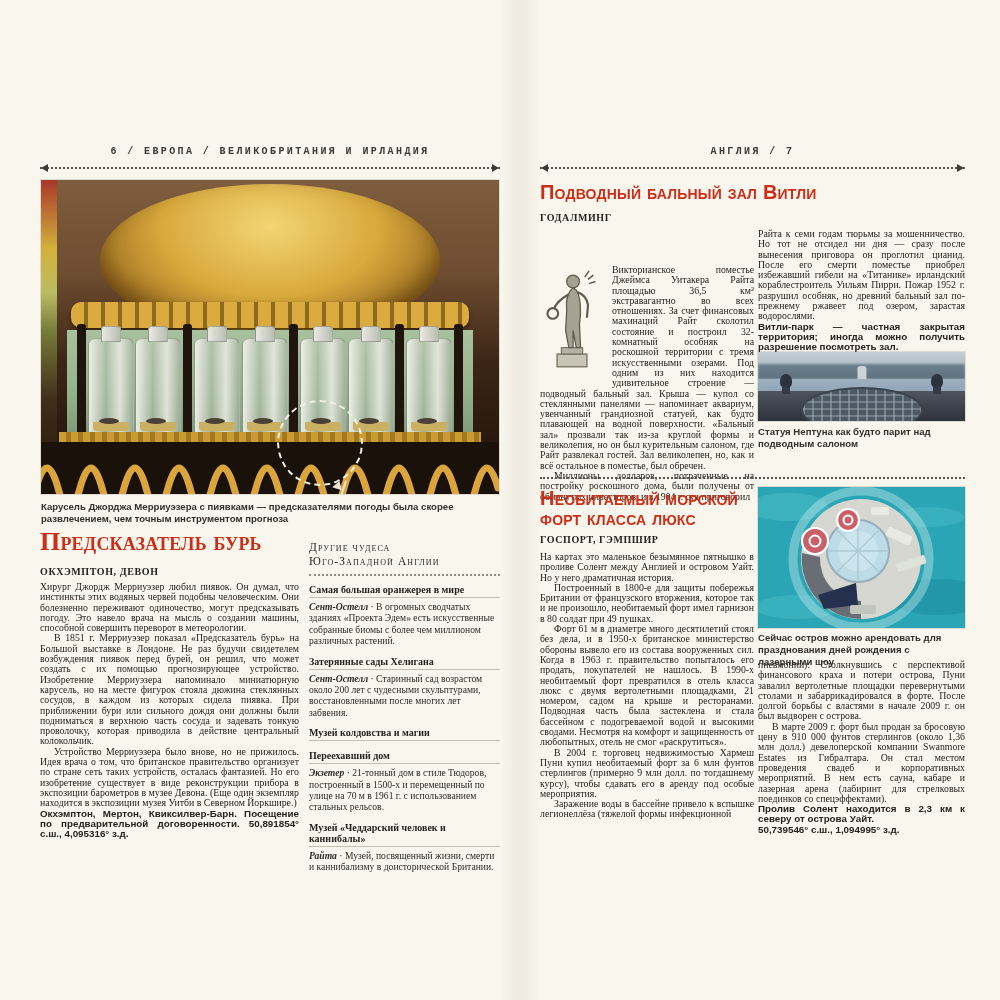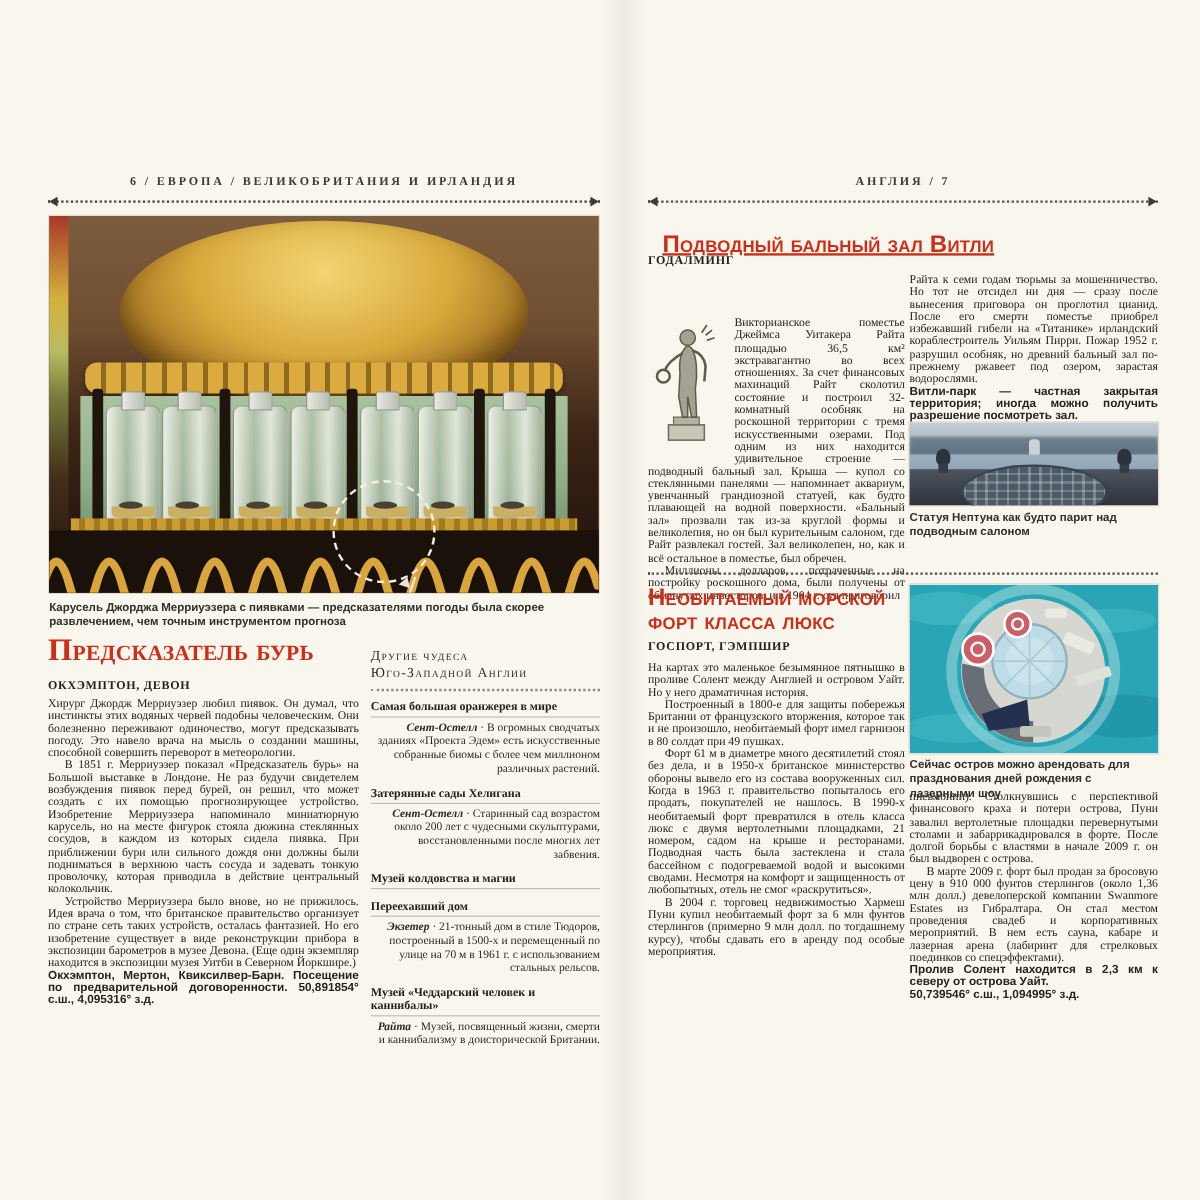--- a/index.html
+++ b/index.html
@@ -4,21 +4,21 @@
 <style>
   html,body{margin:0;padding:0;}
   body{
     width:1000px;height:1000px;position:relative;overflow:hidden;
     background:#f9f6ee;color:#26231d;
     font-family:"Liberation Serif", serif;
   }
   .abs{position:absolute;}
   
   .page-hdr{
-    font-family:Liberation Serif, serif;font-weight:bold;font-size:10px;
+    font-family:Liberation Mono, monospace;font-weight:bold;font-size:10px;
     letter-spacing:2.4px;color:#3d3b36;text-align:center;white-space:nowrap;
   }
   .dotline{border-top:2px dotted #55534c;height:0;}
   .dotline.arrows::before,.dotline.arrows::after{
     content:"";position:absolute;top:-5px;width:0;height:0;
     border:4px solid transparent;
   }
   .dotline.arrows::before{left:-3px;border-right:7px solid #3d3b36;}
   .dotline.arrows::after{right:-3px;border-left:7px solid #3d3b36;}
   .gutter{
@@ -50,21 +50,21 @@
   }
   
   .sb-title{
     font-size:11.5px;line-height:14px;letter-spacing:1.1px;color:#2e2b25;
     font-variant:small-caps;font-weight:normal;
   }
   .sb-dots{border-top:2px dotted #8f8c83;margin:6px 0 8px;}
   .sb-item{margin-bottom:9px;}
   .sb-head{font-size:10px;font-weight:bold;margin:0 0 2px;color:#26231d;}
   .sb-rule{border-top:1px solid #c2beb2;margin:2px 0 3px;}
-  .sb-text{font-size:9.6px;line-height:11.4px;margin:0;color:#2c2a24;text-align:right;}
+  .sb-text{font-size:9.6px;line-height:11.4px;margin:0;color:#2c2a24;text-align:left;}
   .sb-text i{font-weight:bold;}
   
   .carousel{overflow:hidden;background:linear-gradient(180deg,#7e5d3e 0%,#6e4d30 30%,#3c2516 58%,#1b0f08 100%);}
   .cp-strip{left:0;top:0;width:16px;height:100%;opacity:.85;
     background:linear-gradient(180deg,#b03226 0%,#e5c23d 22%,#c8d06a 36%,#7d8a3f 48%,#45301d 70%,#201208 100%);}
   .cp-dome{left:50%;top:4px;width:340px;height:152px;transform:translateX(-50%);border-radius:50%;
     background:radial-gradient(ellipse at 50% 28%,#f3d573 0%,#d8a93c 45%,#a87a26 72%,#6f4d16 100%);
     box-shadow:inset 0 -12px 22px rgba(60,35,5,.55);}
   .cp-frieze{left:30px;right:30px;top:122px;height:26px;border-radius:10px;
     background:repeating-linear-gradient(90deg,#dcab3f 0 13px,#8e6a1f 13px 17px);
@@ -204,21 +204,21 @@
   <div class="sb-item">
     <p class="sb-head">Музей «Чеддарский человек и каннибалы»</p>
     <div class="sb-rule"></div>
     <p class="sb-text"><i>Райта</i> <span>· Музей, посвященный жизни, смерти и каннибализму в доисторической Британии.</span></p>
   </div>
 </div>
 
 <div class="abs page-hdr" style="left:540px;top:146px;width:425px;">АНГЛИЯ / 7</div>
 <div class="abs dotline arrows" style="left:540px;top:167px;width:425px;"></div>
 
-<h2 class="abs red-title t-mid" style="left:540px;top:182px;width:420px;margin:12px;text-decoration:underline;">Подводный бальный зал Витли</h2>
+<h2 class="abs red-title t-mid" style="left:540px;top:182px;width:420px;margin:0;">Подводный бальный зал Витли</h2>
 <div class="abs loc" style="left:540px;top:212px;">ГОДАЛМИНГ</div>
 
 <div class="abs body-col" style="left:540px;top:229px;width:214px;margin-top:36px;">
   <svg class="statue" viewBox="0 0 60 100">
     <rect x="16" y="80" width="28" height="12" fill="#c9c5b6" stroke="#716d5f" stroke-width="1.2"></rect>
     <rect x="20" y="74" width="20" height="6" fill="#b5b1a2" stroke="#716d5f" stroke-width="1"></rect>
     <circle cx="31" cy="12" r="6" fill="#a6a293" stroke="#5f5b4e" stroke-width="1.2"></circle>
     <path d="M31 18 C26 22 24 30 25 40 L24 58 L27 74 L31 74 L31 58 L34 74 L38 74 L37 52 C39 40 38 26 34 20 Z" fill="#a6a293" stroke="#5f5b4e" stroke-width="1.2"></path>
     <path d="M27 24 C20 28 15 32 13 38" fill="none" stroke="#5f5b4e" stroke-width="2"></path>
     <circle cx="12" cy="42" r="5" fill="none" stroke="#5f5b4e" stroke-width="2"></circle>
@@ -248,20 +248,21 @@
 <div class="abs dotline" style="left:540px;top:477px;width:425px;"></div>
 
 <h2 class="abs red-title t-mid" style="left:540px;top:488px;width:210px;margin:0;">Необитаемый морской форт класса люкс</h2>
 <div class="abs loc" style="left:540px;top:534px;">ГОСПОРТ, ГЭМПШИР</div>
 
 <div class="abs body-col" style="left:540px;top:552px;width:214px;">
   <p>На картах это маленькое безымянное пятнышко в проливе Солент между Англией и островом Уайт. Но у него драматичная история.</p>
   <p class="ind">Построенный в 1800-е для защиты побережья Британии от французского вторжения, которое так и не произошло, необитаемый форт имел гарнизон в 80 солдат при 49 пушках.</p>
   <p class="ind">Форт 61 м в диаметре много десятилетий стоял без дела, и в 1950-х британское министерство обороны вывело его из состава вооруженных сил. Когда в 1963 г. правительство попыталось его продать, покупателей не нашлось. В 1990-х необитаемый форт превратился в отель класса люкс с двумя вертолетными площадками, 21 номером, садом на крыше и ресторанами. Подводная часть была застеклена и стала бассейном с подогреваемой водой и высокими сводами. Несмотря на комфорт и защищенность от любопытных, отель не смог «раскрутиться».</p>
   <p class="ind">В 2004 г. торговец недвижимостью Хармеш Пуни купил необитаемый форт за 6 млн фунтов стерлингов (примерно 9 млн долл. по тогдашнему курсу), чтобы сдавать его в аренду под особые мероприятия.</p>
+  <p class="ind">Заражение воды в бассейне привело к вспышке легионеллёза (тяжелой формы инфекционной</p>
 </div>
 
 <div class="abs photo" style="left:758px;top:487px;width:207px;height:141px;overflow:hidden;">
   <svg width="207" height="141" viewBox="0 0 207 141">
     <rect width="207" height="141" fill="#2aa5b5"></rect>
     <ellipse cx="30" cy="20" rx="40" ry="14" fill="#4fc0ca" opacity="0.5"></ellipse>
     <ellipse cx="180" cy="110" rx="50" ry="18" fill="#1d8da0" opacity="0.55"></ellipse>
     <ellipse cx="170" cy="30" rx="36" ry="10" fill="#4fc0ca" opacity="0.4"></ellipse>
     <ellipse cx="40" cy="120" rx="44" ry="12" fill="#57c6ce" opacity="0.35"></ellipse>
     <circle cx="103" cy="72" r="68" fill="none" stroke="#cdeeee" stroke-width="9" opacity="0.4"></circle>

